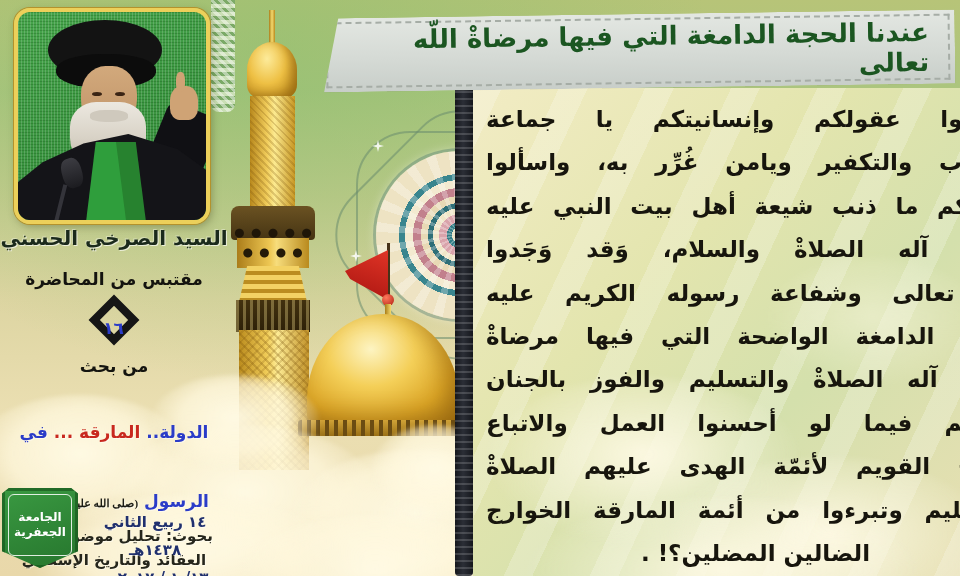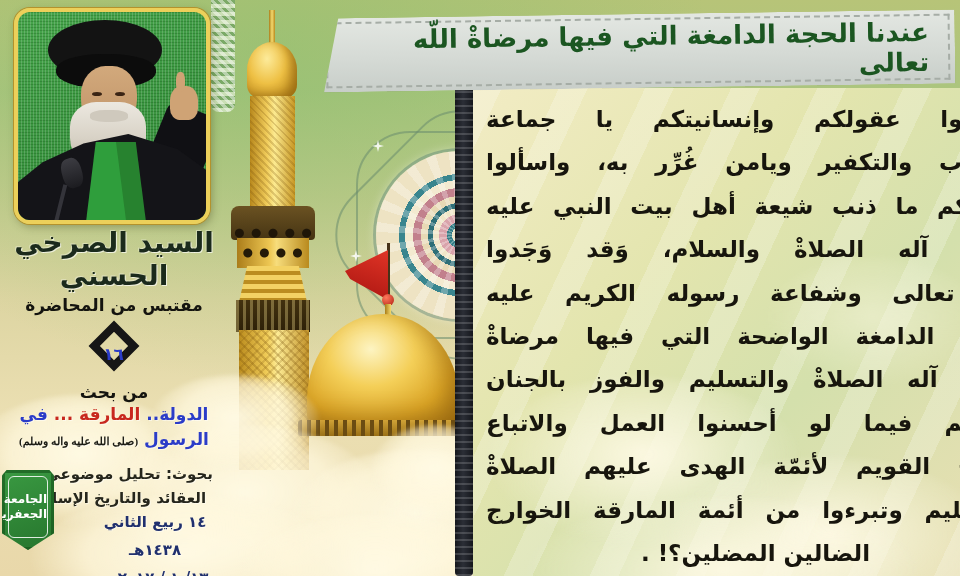--- a/index.html
+++ b/index.html
@@ -112,36 +112,36 @@
   .p-scarf2 { position:absolute; left:98px; top:130px; width:30px; height:80px; background:#27822f;
     clip-path:polygon(0 0, 66% 0, 100% 100%, 34% 100%); }
   .p-sleeve { position:absolute; left:138px; top:96px; width:56px; height:66px; background:#101014; transform:rotate(22deg); border-radius:10px; }
   .p-hand { position:absolute; left:152px; top:74px; width:28px; height:34px; background:#cfa375; border-radius:42% 42% 34% 34%; }
   .p-finger { position:absolute; left:158px; top:60px; width:9px; height:20px; background:#cfa375; border-radius:40%; }
   .p-mic { position:absolute; left:44px; top:146px; width:20px; height:30px; background:linear-gradient(180deg,#3c3c42,#1c1c20); border-radius:40%; transform:rotate(-16deg); }
   .p-micstand { position:absolute; left:40px; top:172px; width:4px; height:44px; background:#34343a; transform:rotate(14deg); }
 
   
   .sidebar { position:absolute; left:0; top:226px; width:228px; text-align:center; z-index:4; color:#14140f; }
-  .speaker { font-size:28px; font-weight:bold; color:#1b2a1c; letter-spacing:-1px;
-    text-shadow:1px 1px 0 rgba(255,255,255,.65), -1px -1px 0 rgba(255,255,255,.35); margin-bottom:3px; }
+  .speaker { font-size:20px; font-weight:bold; color:#1b2a1c; letter-spacing:-1px;
+    text-shadow:1px 1px 0 rgba(255,255,255,.65), -1px -1px 0 rgba(255,255,255,.35); margin-bottom:19px; }
   .excerpt { font-size:17px; font-weight:bold; margin-bottom:9px; }
   .diamond-wrap { height:56px; margin-bottom:2px; }
   .diamond { display:inline-block; width:36px; height:36px; border:8px solid #161616; transform:rotate(45deg); margin-top:4px; }
   .diamond span { display:block; width:100%; height:100%; transform:rotate(-45deg); line-height:36px; font-size:17px; font-weight:bold; color:var(--accent_blue); }
   .from-label { font-size:17px; font-weight:bold; }
   .rtitle { font-size:17px; font-weight:bold; line-height:25px; color:var(--accent_blue);
-    text-shadow:1px 1px 0 rgba(255,255,255,.5); }
+    text-shadow:1px 1px 0 rgba(255,255,255,.5);margin-top:44px; }
   .rtitle .red { color:var(--accent_red); }
   .rtitle .salut { color:#1c1c14; font-size:11px; font-weight:bold;font-family:Liberation Serif, serif; }
   .series { font-size:15px; font-weight:bold; color:#26261c; line-height:24px; margin-top:8px;
     text-shadow:1px 1px 0 rgba(255,255,255,.45); }
 
   
-  .logo { position:absolute; left:2px; top:470px; width:52px; height:80px; z-index:4;
+  .logo { position:absolute; left:2px; top:488px; width:76px; height:80px; z-index:4;
     clip-path:polygon(0 7%, 9% 0, 91% 0, 100% 7%, 100% 79%, 50% 100%, 0 79%);
     background:linear-gradient(160deg,#3a9a42,#26752d); box-shadow:inset 0 0 0 3px rgba(20,80,25,.6); }
   .logo-inner { position:absolute; inset:6px 6px 12px 6px; border:1px solid rgba(255,255,255,.85); border-radius:6px;
     display:flex; flex-direction:column; justify-content:center; }
   .logo-inner div { color:#fff; font-size:12px; font-weight:bold; line-height:15px; text-align:center; }
   .dates { position:absolute; left:76px; top:508px; width:158px; text-align:center; z-index:4;
     color:var(--date_navy); font-weight:bold; font-size:15px; line-height:28px;
     text-shadow:1px 1px 0 rgba(255,255,255,.5); }
 
   

